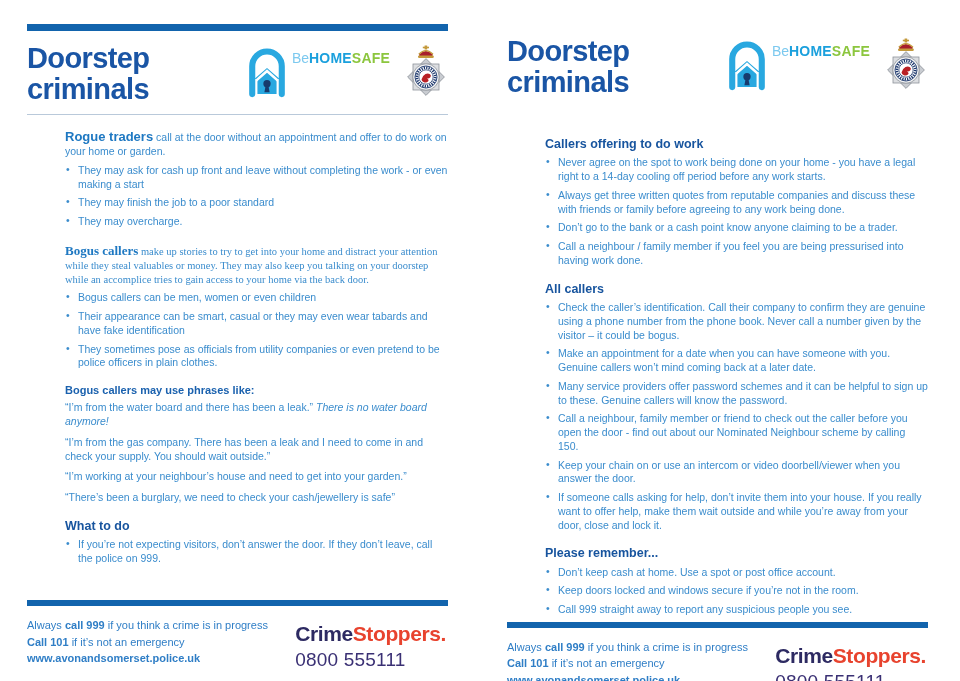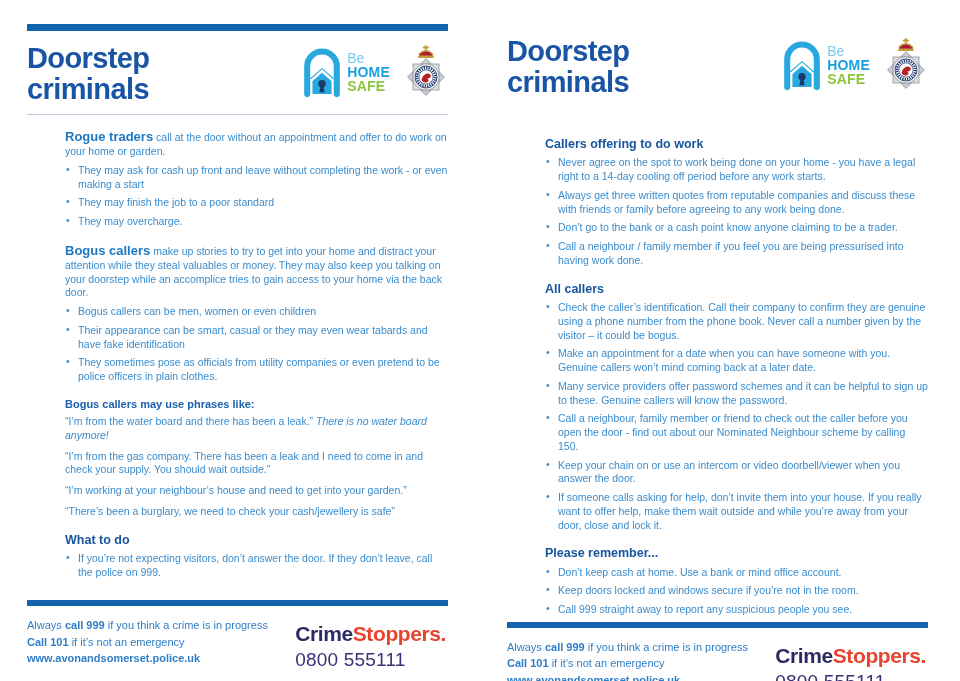--- a/index.html
+++ b/index.html
@@ -5,21 +5,21 @@
   html,body{margin:0;padding:0;background:#ffffff;}
   body{width:960px;height:681px;font-family:"Liberation Sans","DejaVu Sans",sans-serif;-webkit-font-smoothing:antialiased;}
   .sheet{display:flex;width:960px;height:629px;}
   .page{width:480px;height:681px;box-sizing:border-box;padding:24px 32px 10px 27px;display:flex;flex-direction:column;}
   .topbar{height:7px;background:#1264ad;}
   .header-row{display:flex;justify-content:space-between;align-items:flex-start;margin-top:12px;}
   .title{margin:0;font-size:29px;font-weight:bold;color:#1a55a5;line-height:1.06;letter-spacing:-0.6px;}
   .title span{display:block;}
   .logos{display:flex;align-items:flex-start;gap:14px;padding-top:2px;}
   .bhs{display:flex;align-items:flex-start;gap:5px;}
-  .bhs-text{display:flex;flex-direction:column;line-height:1.0;padding-top:6px;}
+  .bhs-text{display:flex;flex-direction:row;line-height:1.0;padding-top:6px;}
   .bhs-be{font-size:14px;font-weight:400;color:#7cc9ef;}
   .bhs-home{font-size:14px;font-weight:800;color:#1ba0dd;letter-spacing:0.2px;}
   .bhs-safe{font-size:14px;font-weight:800;color:#8cc63e;letter-spacing:0.2px;}
   .rule{height:1px;background:#b9c9da;margin-top:9px;}
   .content{flex:1 1 auto;margin-left:38px;margin-top:13px;font-size:10.5px;line-height:1.31;color:#3a8ccd;}
   .lead{margin:0 0 5px 0;}
   .lead-in{font-size:13px;font-weight:bold;color:#1e78c2;}
   .sec-heading{margin:13px 0 4px 0;font-size:12.5px;font-weight:bold;color:#17549e;}
   .sub-heading{margin:13px 0 4px 0;font-size:11px;font-weight:bold;color:#1a61ae;}
   ul.bullets{list-style:none;margin:2px 0 0 0;padding:0;}
@@ -90,21 +90,21 @@
     <div class="rule"></div>
 
     <main class="content">
       <p class="lead"><strong class="lead-in">Rogue traders</strong> <span>call at the door without an appointment and offer to do work on your home or garden.</span></p>
       <ul class="bullets">
         <li>They may ask for cash up front and leave without completing the work - or even making a start</li>
         <li>They may finish the job to a poor standard</li>
         <li>They may overcharge.</li>
       </ul>
 
-      <p class="lead" style="margin-top:13px;"><strong class="lead-in">Bogus callers</strong> <span>make up stories to try to get into your home and distract your attention while they steal valuables or money. They may also keep you talking on your doorstep while an accomplice tries to gain access to your home via the back door.</span></p>
+      <p class="lead" style="margin-top:13px;font-family:Liberation Serif, serif;"><strong class="lead-in">Bogus callers</strong> <span>make up stories to try to get into your home and distract your attention while they steal valuables or money. They may also keep you talking on your doorstep while an accomplice tries to gain access to your home via the back door.</span></p>
       <ul class="bullets">
         <li>Bogus callers can be men, women or even children</li>
         <li>Their appearance can be smart, casual or they may even wear tabards and have fake identification</li>
         <li>They sometimes pose as officials from utility companies or even pretend to be police officers in plain clothes.</li>
       </ul>
 
       <h2 class="sub-heading">Bogus callers may use phrases like:</h2>
       <p class="quote"><span>“I’m from the water board and there has been a leak.”</span> <em>There is no water board anymore!</em></p>
       <p class="quote"><span>“I’m from the gas company. There has been a leak and I need to come in and check your supply. You should wait outside.”</span></p>
       <p class="quote"><span>“I’m working at your neighbour’s house and need to get into your garden.”</span></p>
@@ -192,21 +192,21 @@
         <li>Check the caller’s identification. Call their company to confirm they are genuine using a phone number from the phone book. Never call a number given by the visitor – it could be bogus.</li>
         <li>Make an appointment for a date when you can have someone with you. Genuine callers won’t mind coming back at a later date.</li>
         <li>Many service providers offer password schemes and it can be helpful to sign up to these. Genuine callers will know the password.</li>
         <li>Call a neighbour, family member or friend to check out the caller before you open the door - find out about our Nominated Neighbour scheme by calling 150.</li>
         <li>Keep your chain on or use an intercom or video doorbell/viewer when you answer the door.</li>
         <li>If someone calls asking for help, don’t invite them into your house. If you really want to offer help, make them wait outside and while you’re away from your door, close and lock it.</li>
       </ul>
 
       <h2 class="sec-heading">Please remember...</h2>
       <ul class="bullets">
-        <li>Don’t keep cash at home. Use a bank or mind office account.</li>
+        <li>Don’t keep cash at home. Use a spot or post office account.</li>
         <li>Keep doors locked and windows secure if you’re not in the room.</li>
         <li>Call 999 straight away to report any suspicious people you see.</li>
       </ul>
     </main>
 
     <footer class="page-footer">
       <div class="footbar"></div>
       <div class="footer-row">
         <div class="footer-left">
           <div><span>Always </span><strong>call 999</strong><span> if you think a crime is in progress</span></div>

